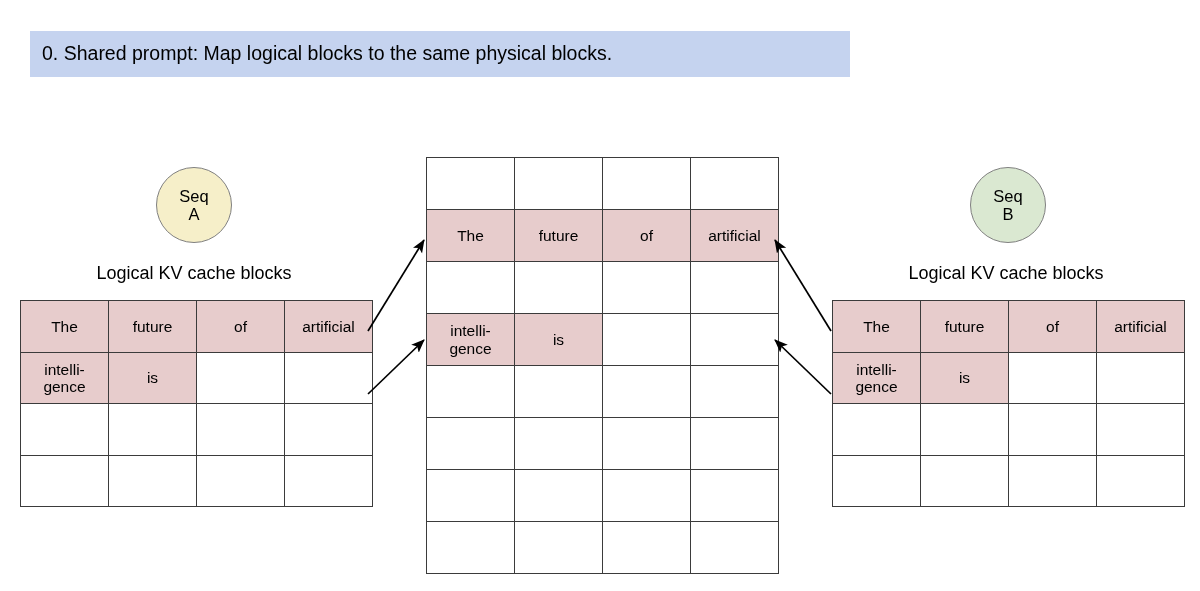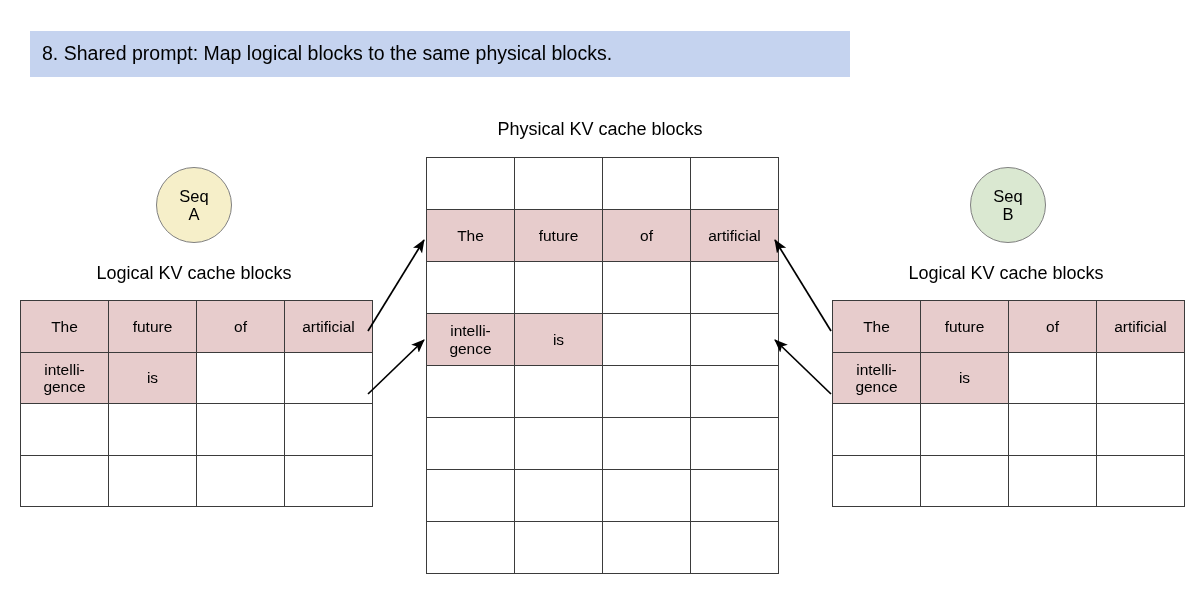--- a/index.html
+++ b/index.html
@@ -107,35 +107,34 @@
     height: 591px;
     pointer-events: none;
   }
 </style>
 </head>
 <body>
 
 <div id="stage">
 
   <div class="banner">
-    <span class="banner-text">8. Shared prompt: Map logical blocks to the same physical blocks.</span>
+    <span class="banner-text">0. Shared prompt: Map logical blocks to the same physical blocks.</span>
   </div>
 
   <div class="seq-circle seq-a">
     <span>Seq</span>
     <span>A</span>
   </div>
 
   <div class="seq-circle seq-b">
     <span>Seq</span>
     <span>B</span>
   </div>
 
   <div class="caption caption-left">Logical KV cache blocks</div>
-  <div class="caption caption-center">Physical KV cache blocks</div>
   <div class="caption caption-right">Logical KV cache blocks</div>
 
   <table class="kv-table table-left">
       <tbody>
         <tr>
           <td class="filled">The</td>
           <td class="filled">future</td>
           <td class="filled">of</td>
           <td class="filled">artificial</td>
         </tr>

